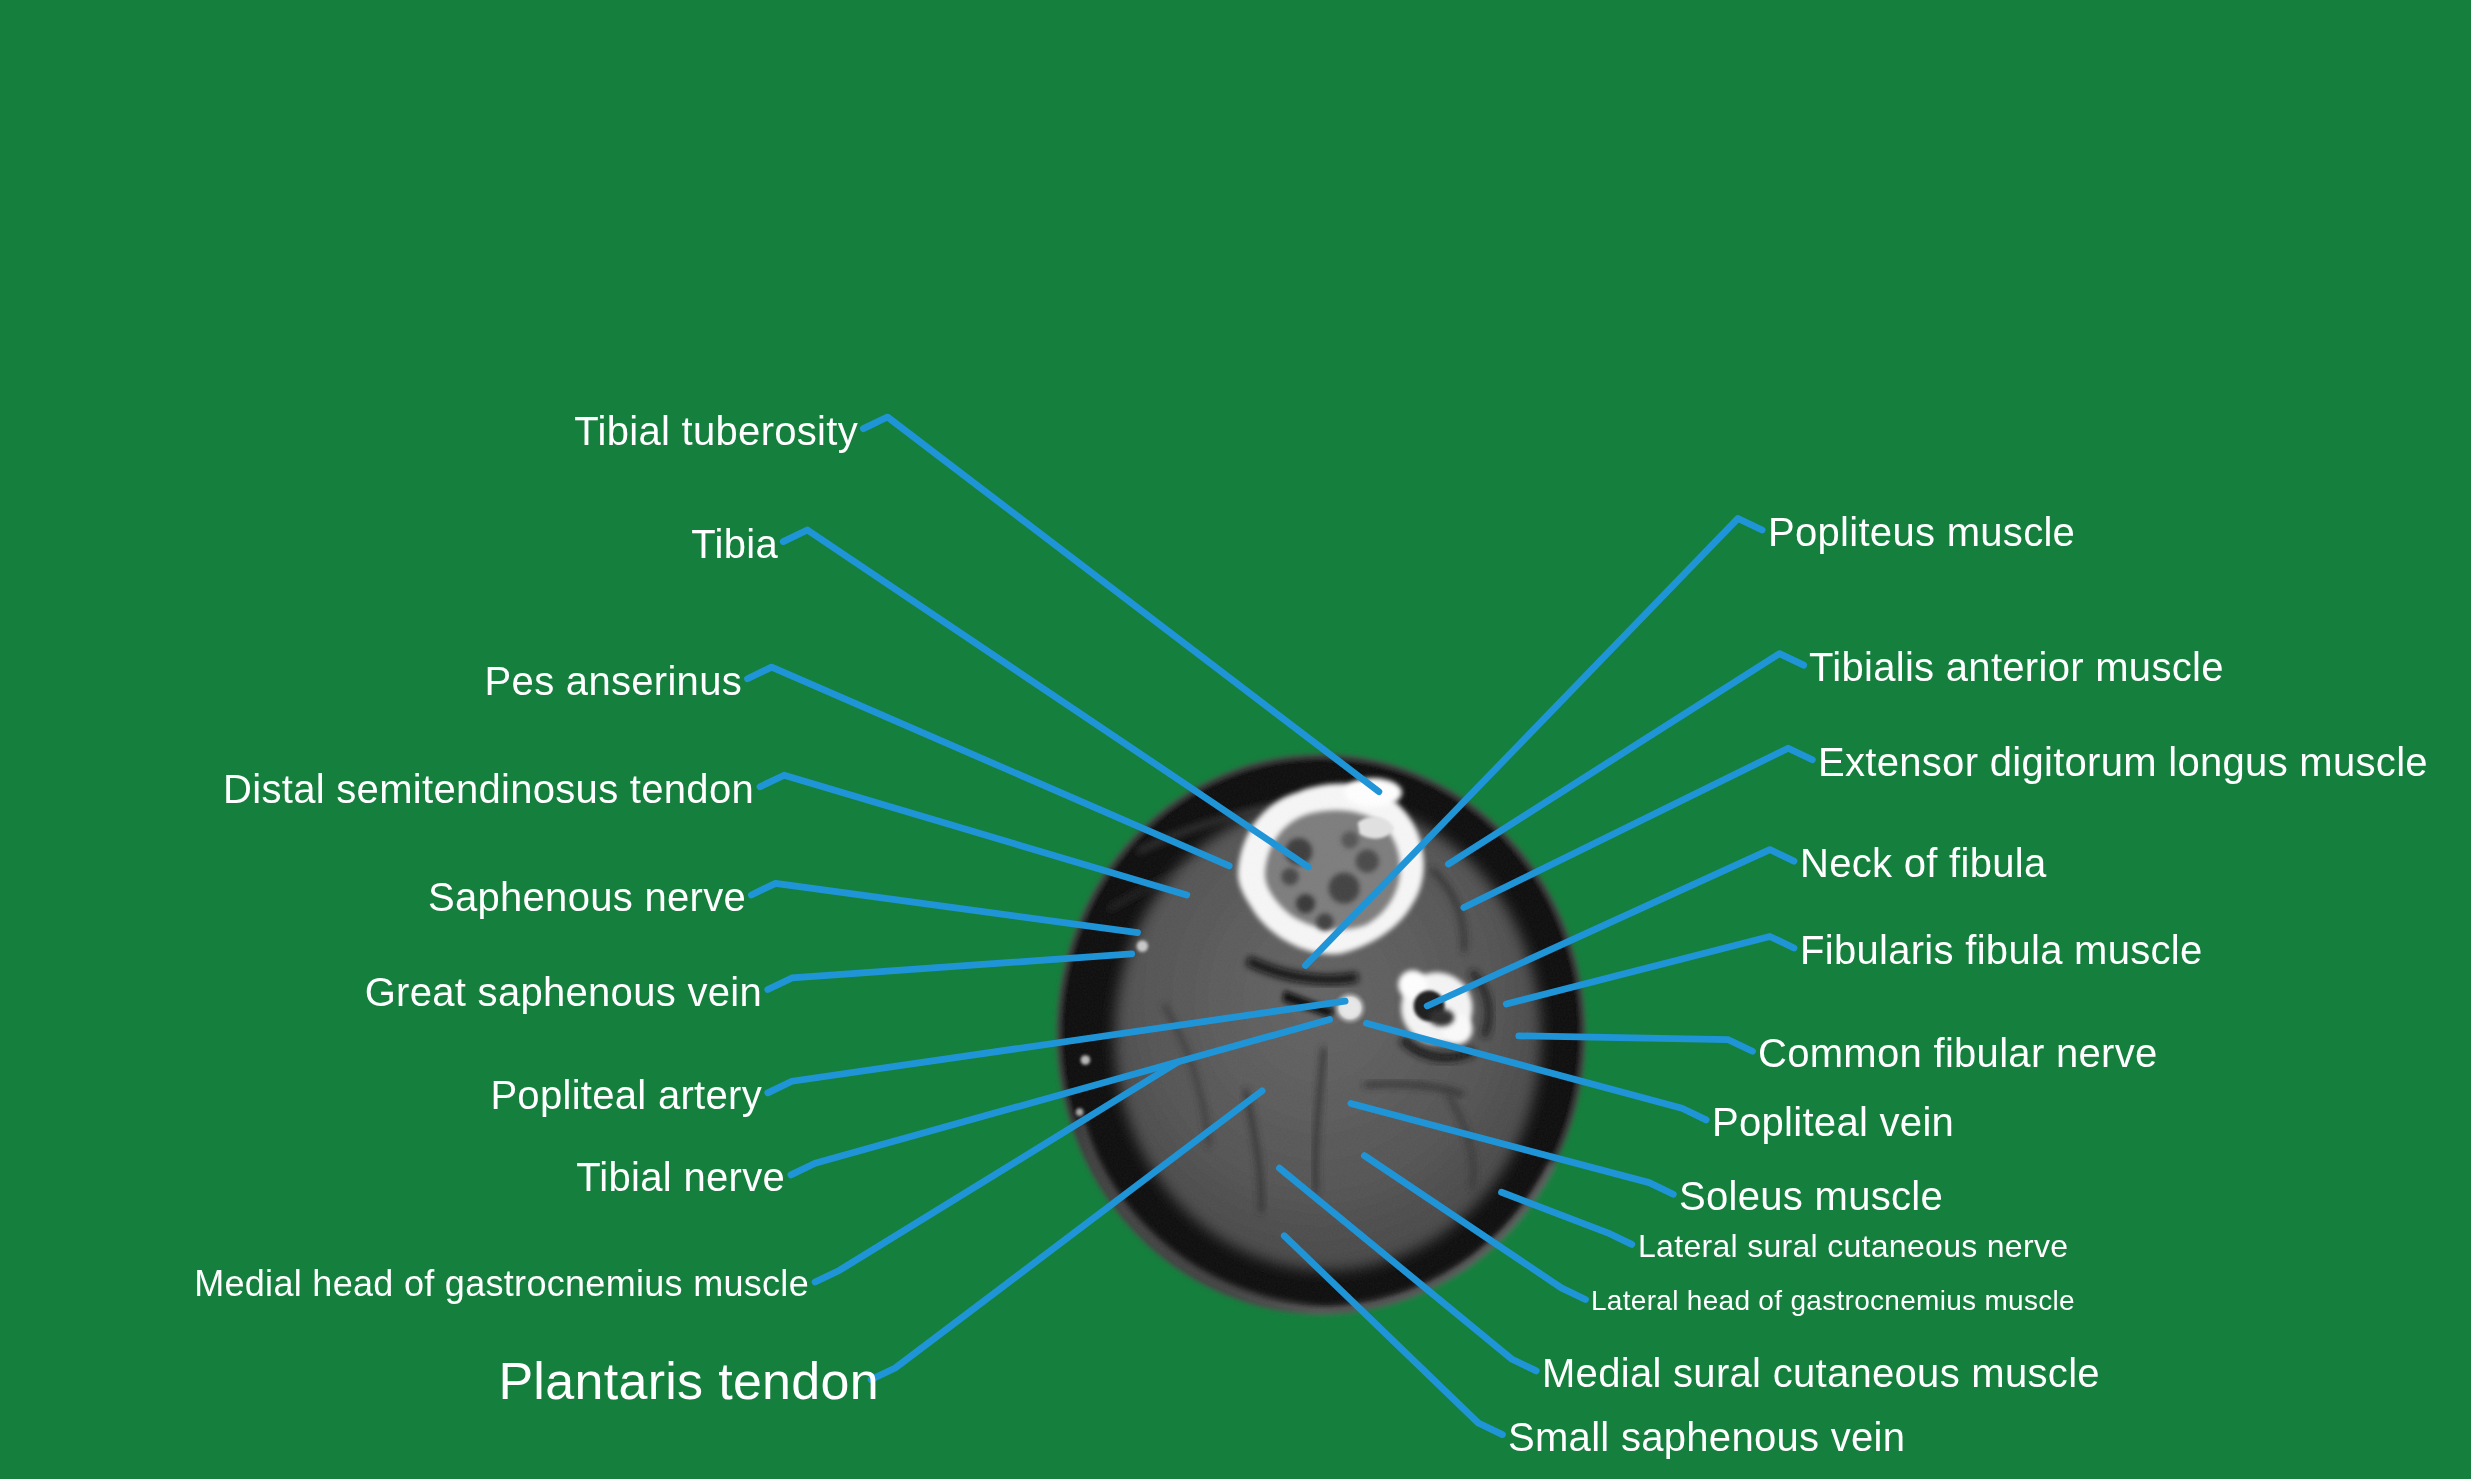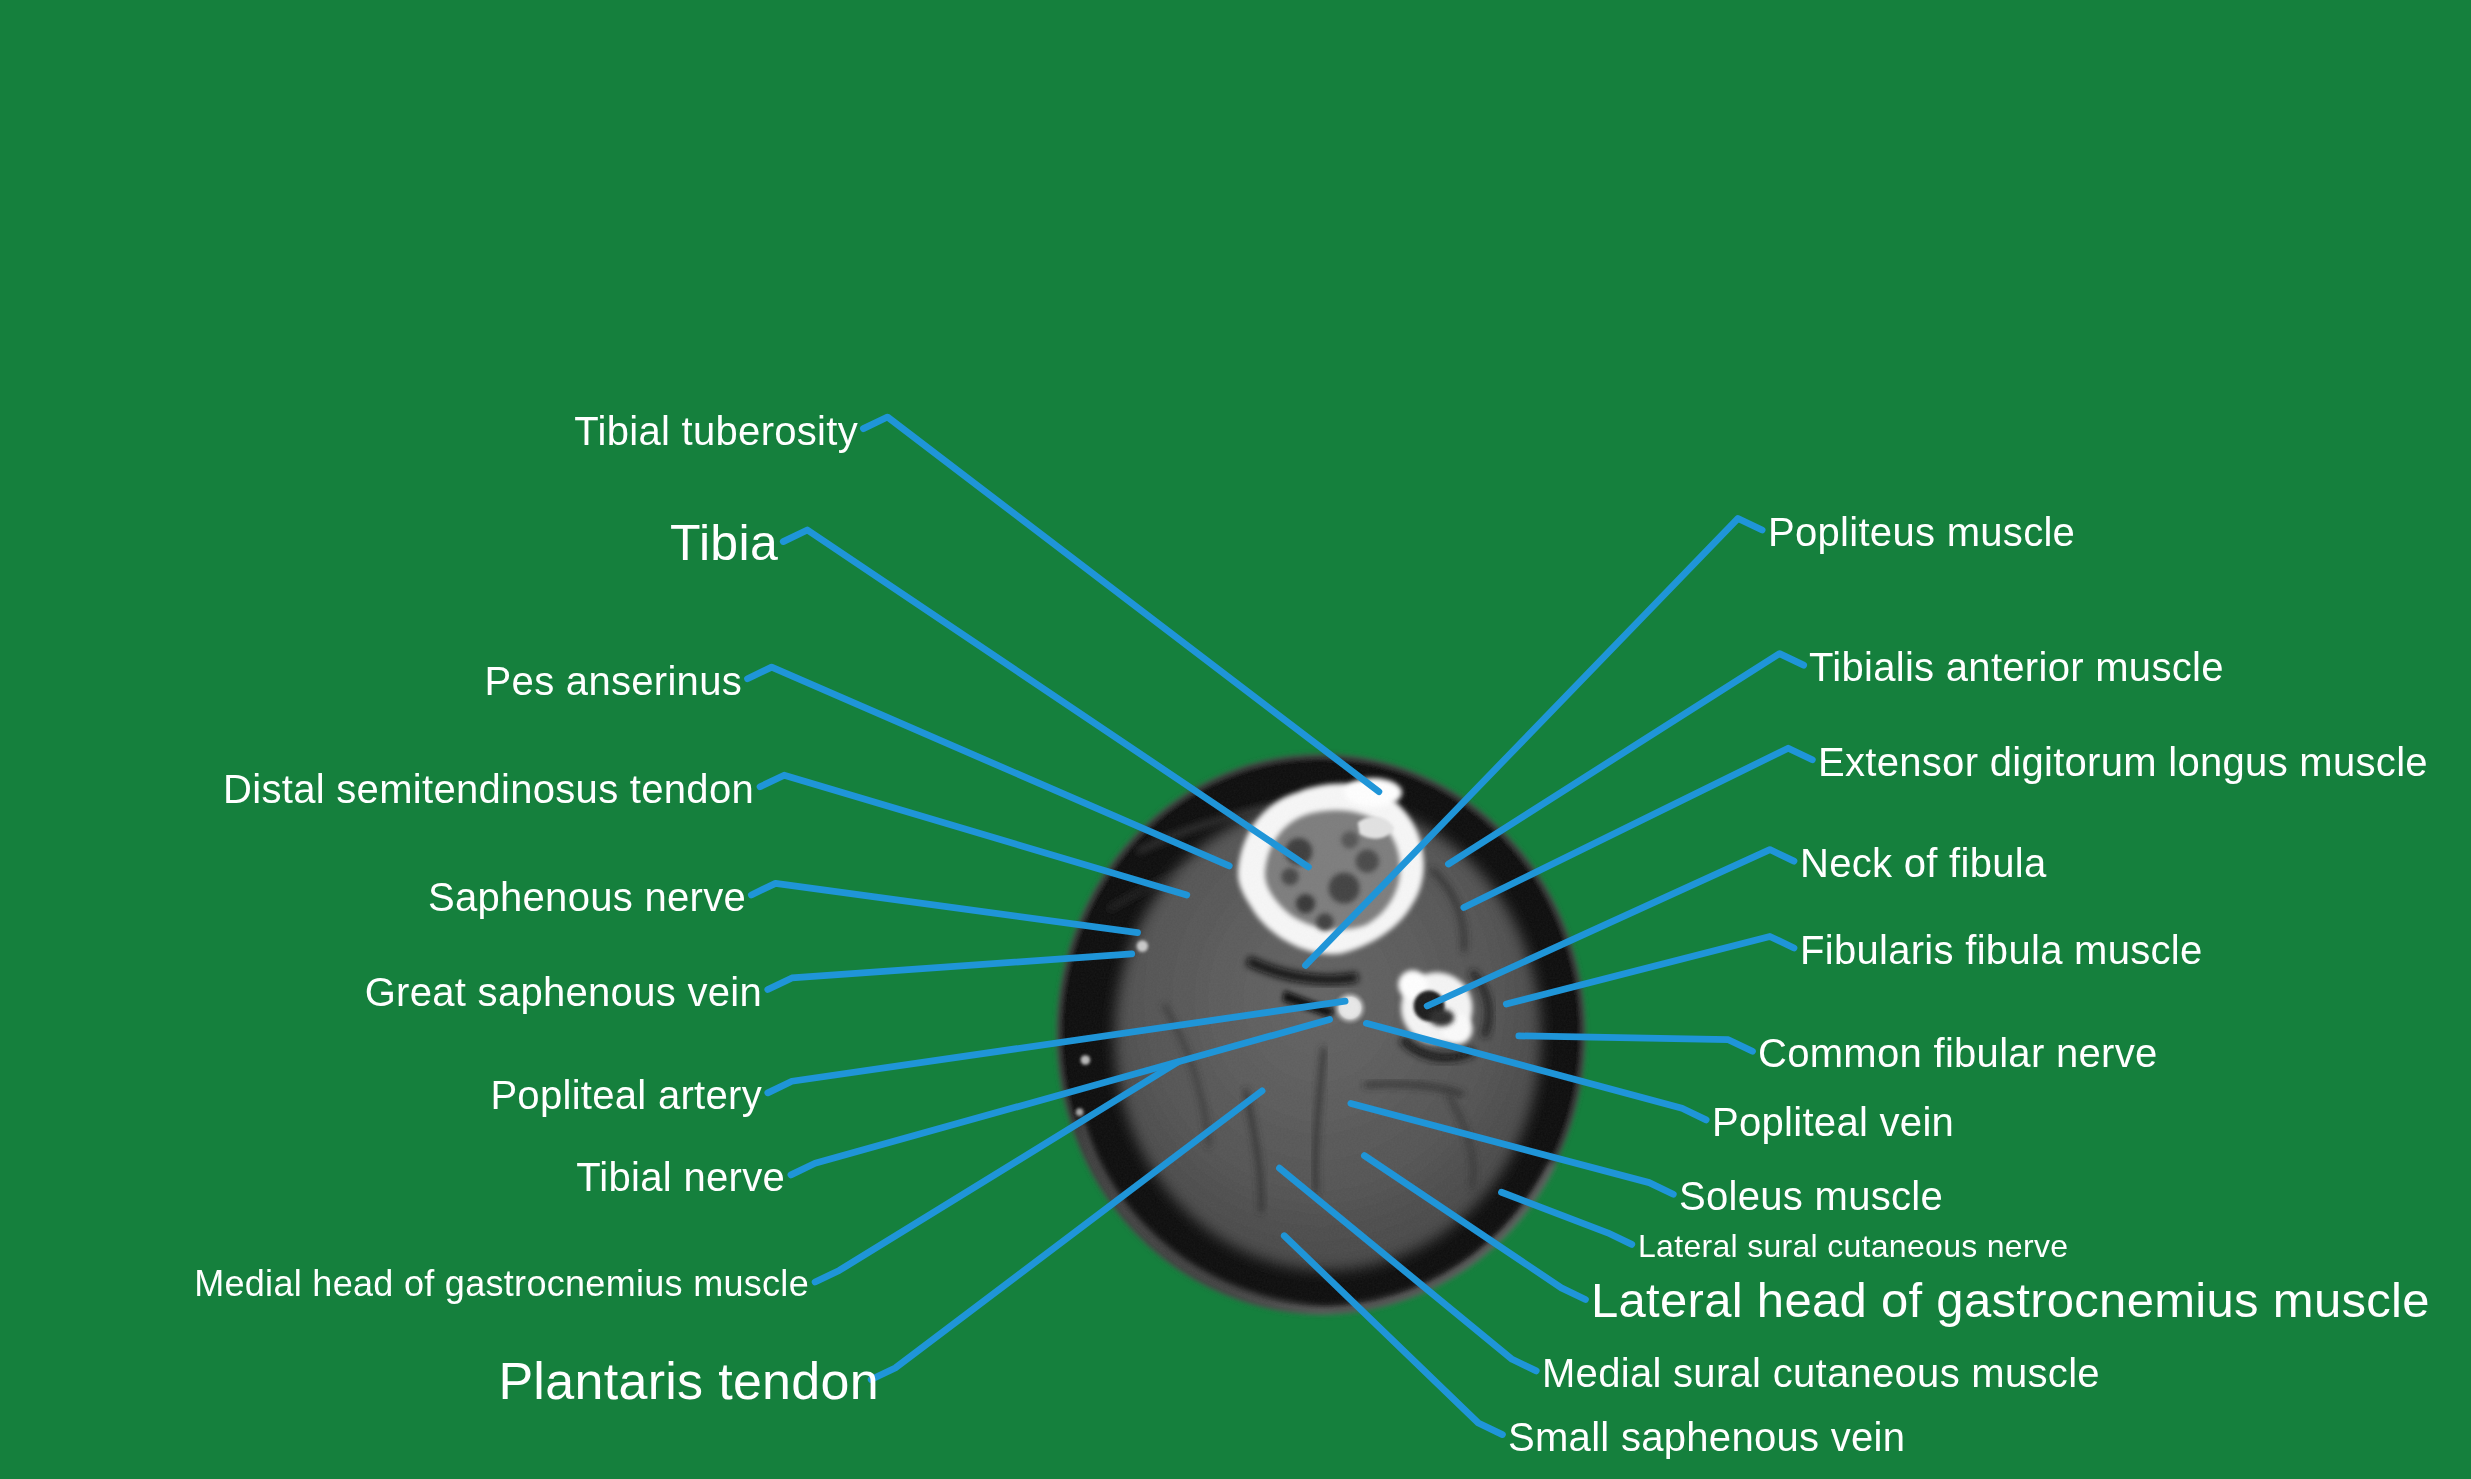--- a/index.html
+++ b/index.html
@@ -143,36 +143,36 @@
         <polyline points="1733,1237 1708,1225 1399,1143" fill="none" stroke="#1f95d8" stroke-width="7" stroke-linecap="round" stroke-linejoin="round"></polyline>
         <polyline points="1690,1289 1665,1277 1555,1235" fill="none" stroke="#1f95d8" stroke-width="7" stroke-linecap="round" stroke-linejoin="round"></polyline>
         <polyline points="1642,1346 1617,1334 1413,1197" fill="none" stroke="#1f95d8" stroke-width="7" stroke-linecap="round" stroke-linejoin="round"></polyline>
         <polyline points="1591,1420 1566,1408 1325,1210" fill="none" stroke="#1f95d8" stroke-width="7" stroke-linecap="round" stroke-linejoin="round"></polyline>
         <polyline points="1556,1486 1531,1474 1330,1280" fill="none" stroke="#1f95d8" stroke-width="7" stroke-linecap="round" stroke-linejoin="round"></polyline>
       </g>
   </svg>
 
   <div id="label-layer">
       <div class="label left" style="top: 432px; font-size: 40px; color: rgb(255, 255, 255); right: 1614px;">Tibial tuberosity</div>
-      <div class="label left" style="top: 545px; font-size: 50px; color: rgb(255, 255, 255); right: 1694px;">Tibia</div>
+      <div class="label left" style="top: 545px; font-size: 40px; color: rgb(255, 255, 255); right: 1694px;">Tibia</div>
       <div class="label left" style="top: 682px; font-size: 40px; color: rgb(255, 255, 255); right: 1730px;">Pes anserinus</div>
       <div class="label left" style="top: 790px; font-size: 40px; color: rgb(255, 255, 255); right: 1718px;">Distal semitendinosus tendon</div>
       <div class="label left" style="top: 898px; font-size: 40px; color: rgb(255, 255, 255); right: 1726px;">Saphenous nerve</div>
       <div class="label left" style="top: 993px; font-size: 40px; color: rgb(255, 255, 255); right: 1710px;">Great saphenous vein</div>
       <div class="label left" style="top: 1096px; font-size: 40px; color: rgb(255, 255, 255); right: 1710px;">Popliteal artery</div>
       <div class="label left" style="top: 1178px; font-size: 40px; color: rgb(255, 255, 255); right: 1687px;">Tibial nerve</div>
       <div class="label left" style="top: 1285px; font-size: 36px; color: rgb(255, 255, 255); right: 1663px;">Medial head of gastrocnemius muscle</div>
       <div class="label left" style="top: 1383px; font-size: 52px; color: rgb(255, 255, 255); right: 1593px;">Plantaris tendon</div>
       <div class="label right" style="top: 533px; font-size: 40px; color: rgb(255, 255, 255); left: 1768px;">Popliteus muscle</div>
       <div class="label right" style="top: 668px; font-size: 40px; color: rgb(255, 255, 255); left: 1809px;">Tibialis anterior muscle</div>
       <div class="label right" style="top: 763px; font-size: 40px; color: rgb(255, 255, 255); left: 1818px;">Extensor digitorum longus muscle</div>
       <div class="label right" style="top: 864px; font-size: 40px; color: rgb(255, 255, 255); left: 1800px;">Neck of fibula</div>
       <div class="label right" style="top: 951px; font-size: 40px; color: rgb(255, 255, 255); left: 1800px;">Fibularis fibula muscle</div>
       <div class="label right" style="top: 1054px; font-size: 40px; color: rgb(255, 255, 255); left: 1758px;">Common fibular nerve</div>
       <div class="label right" style="top: 1123px; font-size: 40px; color: rgb(255, 255, 255); left: 1712px;">Popliteal vein</div>
       <div class="label right" style="top: 1197px; font-size: 40px; color: rgb(255, 255, 255); left: 1679px;">Soleus muscle</div>
       <div class="label right" style="top: 1247px; font-size: 32px; color: rgb(255, 255, 255); left: 1638px;">Lateral sural cutaneous nerve</div>
-      <div class="label right" style="top: 1302px; font-size: 49px; color: rgb(255, 255, 255); left: 1591px;">Lateral head of gastrocnemius muscle</div>
+      <div class="label right" style="top: 1302px; font-size: 28px; color: rgb(255, 255, 255); left: 1591px;">Lateral head of gastrocnemius muscle</div>
       <div class="label right" style="top: 1374px; font-size: 40px; color: rgb(255, 255, 255); left: 1542px;">Medial sural cutaneous muscle</div>
       <div class="label right" style="top: 1438px; font-size: 40px; color: rgb(255, 255, 255); left: 1508px;">Small saphenous vein</div>
     </div>
 </div>
 
 
 </body></html>

